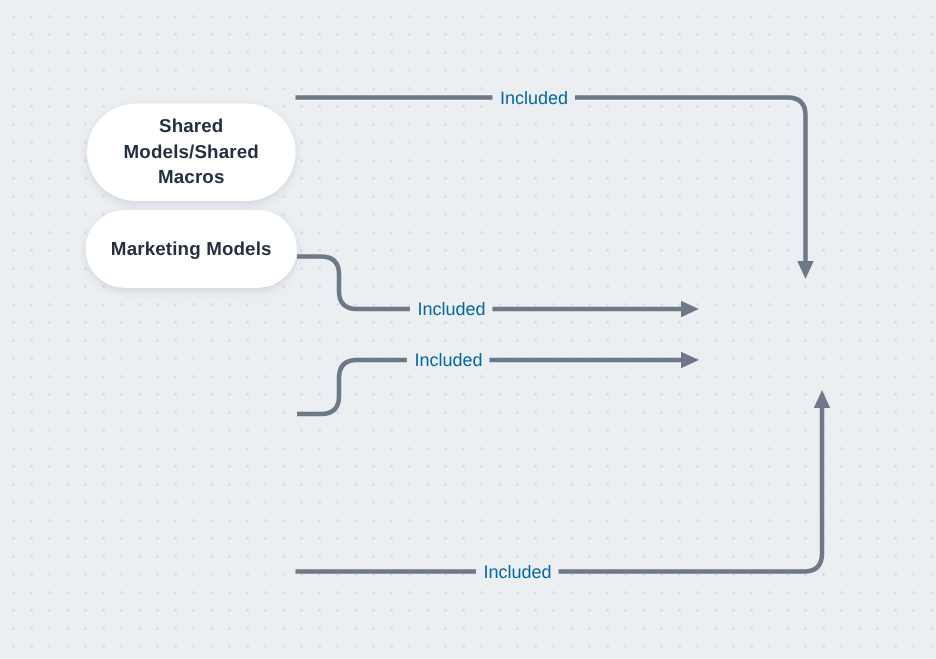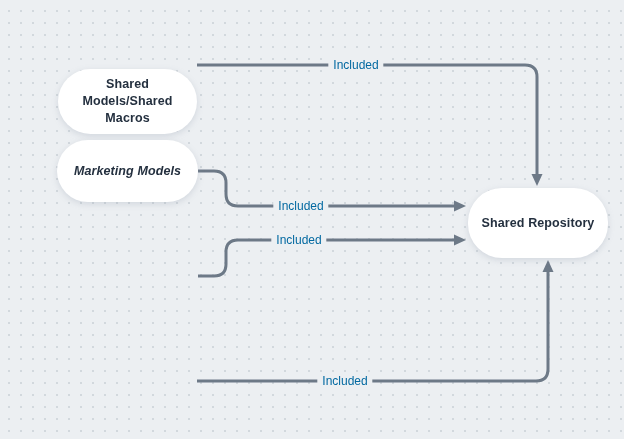--- a/index.html
+++ b/index.html
@@ -49,21 +49,21 @@
   }
   .node-label {
     color: #24303f;
     font-size: 12.5px;
     font-weight: 600;
     line-height: 17px;
     letter-spacing: 0.1px;
   }
   .node-shared-models   { left: 58px;  top: 33px;  width: 139px; height: 65px; margin-top: 36px; }
   .node-shared-models .node-label { max-width: 106px; }
-  .node-marketing-models{ left: 57px;  top: 140px; width: 141px; height: 62px; font-style: italic; }
+  .node-marketing-models{ left: 57px;  top: 140px; width: 141px; height: 52px; }
   .node-finance-models  { left: 58px;  top: 243px; width: 140px; height: 65px; }
   .node-sales-models    { left: 58px;  top: 352px; width: 139px; height: 60px; }
   .node-shared-repository { left: 468px; top: 188px; width: 140px; height: 70px; }
   .edge-label {
     position: absolute;
     transform: translate(-50%, -50%);
     background: #eceff2;
     color: #0369a1;
     font-size: 12px;
     font-weight: 400;
@@ -99,22 +99,19 @@
   <div class="node node-shared-models">
     <div class="node-label">Shared Models/Shared Macros</div>
   </div>
 
   <div class="node node-marketing-models">
     <div class="node-label">Marketing Models</div>
   </div>
 
 
 
-  <div class="node node-shared-repository">
-    <div class="node-label">Shared Repository</div>
-  </div>
 
   <div class="edge-label edge-label-1">Included</div>
   <div class="edge-label edge-label-2">Included</div>
   <div class="edge-label edge-label-3">Included</div>
   <div class="edge-label edge-label-4">Included</div>
 
 </div>
 
 </body></html>

